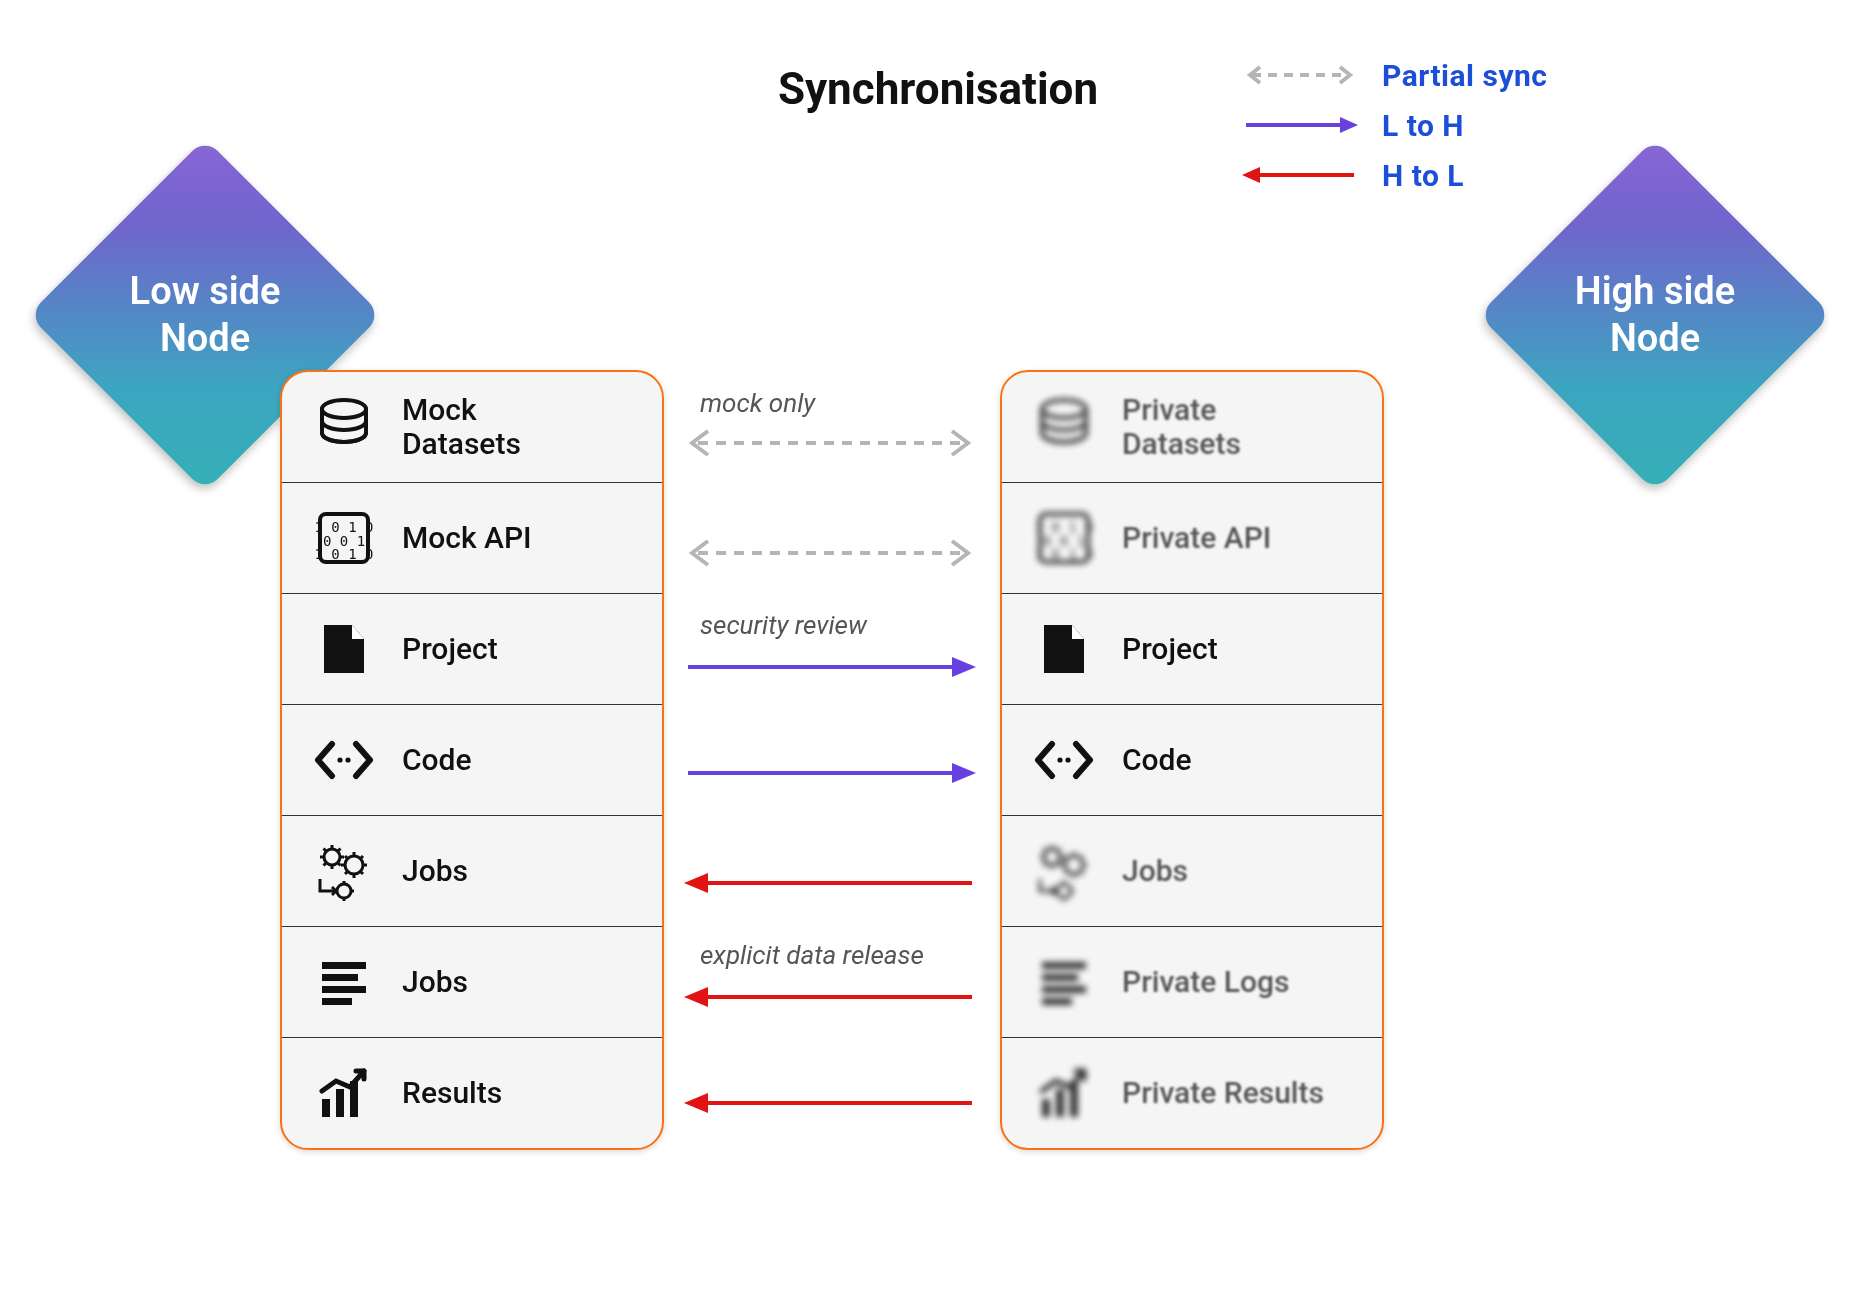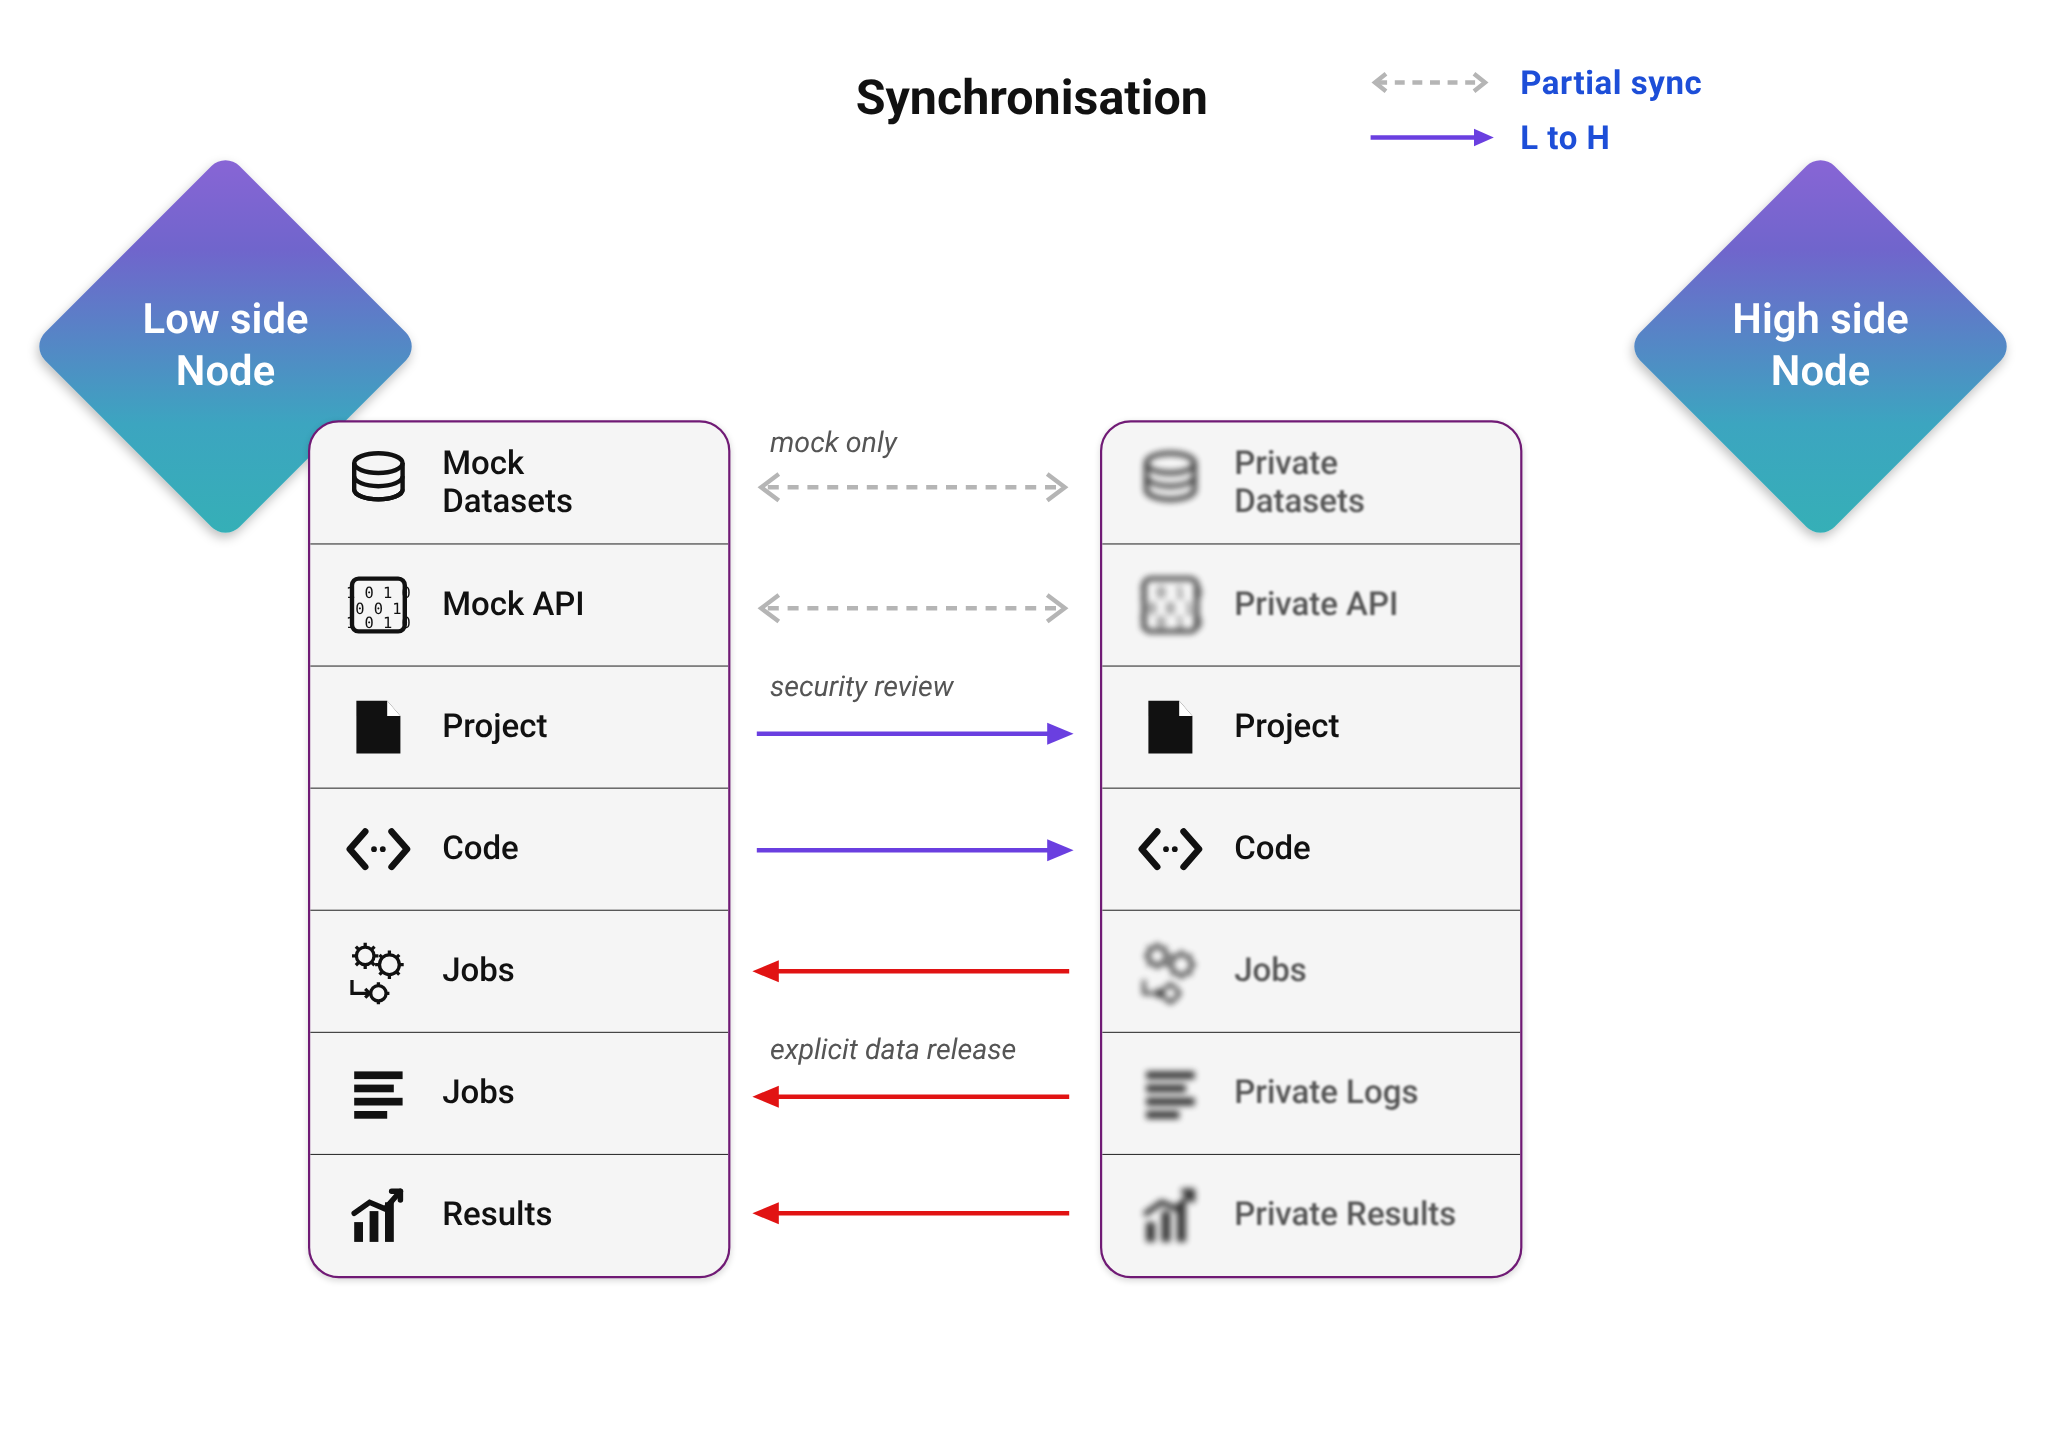--- a/index.html
+++ b/index.html
@@ -75,26 +75,25 @@
     line-height: 1.25;
     white-space: pre;
   }
   .diamond-low  { left: 80px;  top: 190px; }
   .diamond-high { left: 1530px; top: 190px; }
 
   
   .panel {
     position: absolute;
     width: 380px;
-    border: 2px solid #701a75;
+    border: 2px solid #f97316;
     border-radius: 28px;
     background: #f5f5f5;
     overflow: hidden;
     box-shadow: 0 2px 6px rgba(0,0,0,0.15);
-    margin-top: 12px;
   }
   .panel-low  { left: 280px;  top: 370px; }
   .panel-high { left: 1000px; top: 370px; }
   .row {
     display: flex;
     align-items: center;
     height: 110px;
     padding: 0 24px 0 30px;
     border-bottom: 1.6px solid #333;
     gap: 26px;
@@ -237,20 +236,29 @@
     </div>
     <div class="legend-row">
       <span class="legend-arrow">
         <svg viewBox="0 0 120 20">
           <line x1="6" y1="10" x2="104" y2="10" stroke="#6a3fe0" stroke-width="4"></line>
           <polygon points="118,10 100,2 100,18" fill="#6a3fe0"></polygon>
         </svg>
       </span>
       <span class="legend-label">L to H</span>
     </div>
+    <div class="legend-row">
+      <span class="legend-arrow">
+        <svg viewBox="0 0 120 20">
+          <line x1="16" y1="10" x2="114" y2="10" stroke="#e11313" stroke-width="4"></line>
+          <polygon points="2,10 20,2 20,18" fill="#e11313"></polygon>
+        </svg>
+      </span>
+      <span class="legend-label">H to L</span>
+    </div>
   </div>
 
   <div class="diamond diamond-low">
     <div class="diamond-label">Low side
 Node</div>
   </div>
   <div class="diamond diamond-high">
     <div class="diamond-label">High side
 Node</div>
   </div>

